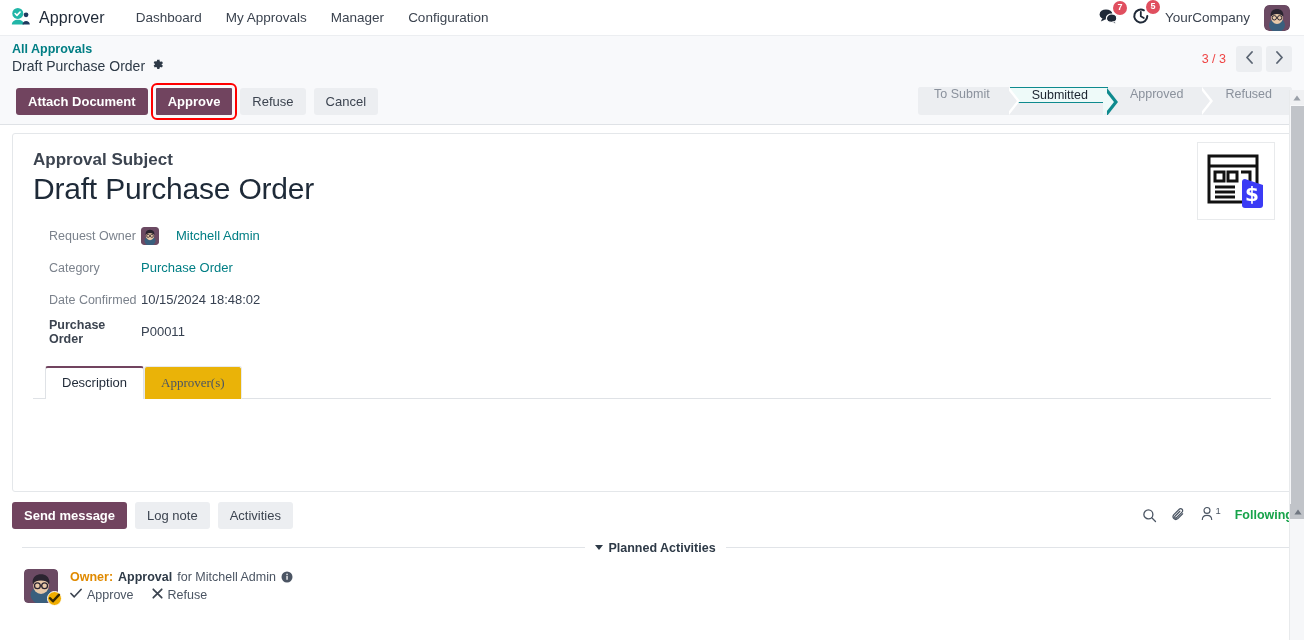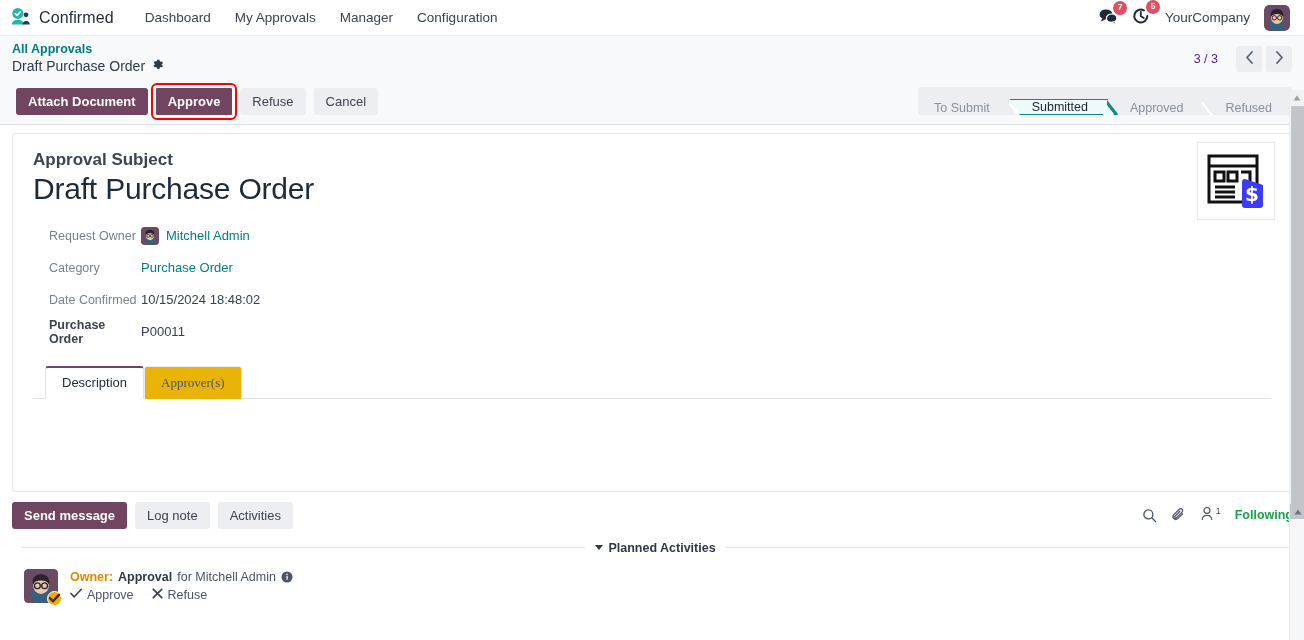--- a/index.html
+++ b/index.html
@@ -89,21 +89,21 @@
     font-size: 14px;
     color: #2e3a47;
     display: flex; align-items: center; gap: 6px;
   }
   .gear-icon { display:inline-block; cursor: pointer; }
   .pager {
     margin-left: auto;
     display: flex; align-items: center; gap: 4px;
     padding-top: 4px;
   }
-  .pager-count { font-size: 12.5px; color: #4c1d95; margin-right: 14px; }
+  .pager-count { font-size: 12.5px; color: #ef4444; margin-right: 6px; }
   .pager-btn {
     width: 26px; height: 26px;
     background: #eceef1;
     border: none;
     border-radius: 3px;
     display: flex; align-items: center; justify-content: center;
     cursor: pointer;
     color: #5a6472;
     font-size: 14px;
   }
@@ -135,21 +135,21 @@
   .focus-ring {
     outline: 2px solid #ff0000;
     outline-offset: 3px;
     border-radius: 1px;
   }
 
   
   .statusbar {
     margin-left: auto;
     display: flex;
-    align-items: flex-end;
+    align-items: flex-start;
     height: 28px;
     background: #eceef1;
     border-radius: 3px;
     overflow: hidden;
   }
   .status-step {
     position: relative;
     display: flex; align-items: center;
     padding: 0 20px 0 22px;
     font-size: 12.5px;
@@ -238,21 +238,21 @@
     width: 108px;
     flex: 0 0 108px;
     font-size: 12.5px;
     color: #7b828c;
     padding-left: 16px;
   }
   .f-label.bold { font-weight: bold; color: #3c4450; }
   .f-value {
     font-size: 13px;
     color: #374151;
-    display: flex; align-items: center; gap: 7px;
+    display: flex; align-items: center; gap: 17px;
   }
   .f-link { color: #017e84; cursor: pointer; }
   .avatar-sm { width: 18px; height: 18px; border-radius: 3px; display:block; }
 
   
   .tabs {
     display: flex;
     margin-top: 18px;
     border-bottom: 1px solid #dfe2e6;
     padding-left: 12px;
@@ -414,21 +414,21 @@
     <div class="brand">
       <span>
         <svg class="brand-logo" viewBox="0 0 24 24">
           <ellipse cx="8.5" cy="7" rx="6" ry="6" fill="#21b6a8"></ellipse>
           <path d="M5.6 7.1l2 2 3.4-3.6" stroke="#ffffff" stroke-width="1.8" fill="none" stroke-linecap="round" stroke-linejoin="round"></path>
           <circle cx="17.5" cy="8.5" r="2.6" fill="#1f3a5f"></circle>
           <path d="M2 19c0-3.2 3-5.2 6.6-5.2 3.6 0 6.6 2 6.6 5.2z" fill="#21b6a8"></path>
           <path d="M13.6 19c0-2.2 1.8-3.6 4-3.6s4 1.4 4 3.6z" fill="#1f3a5f"></path>
         </svg>
       </span>
-      <span class="brand-name">Confirmed</span>
+      <span class="brand-name">Approver</span>
     </div>
     <div class="nav-items">
       <div class="nav-item">Dashboard</div>
       <div class="nav-item">My Approvals</div>
       <div class="nav-item">Manager</div>
       <div class="nav-item">Configuration</div>
     </div>
     <div class="nav-right">
       <div class="nav-icon-wrap">
         <span>

